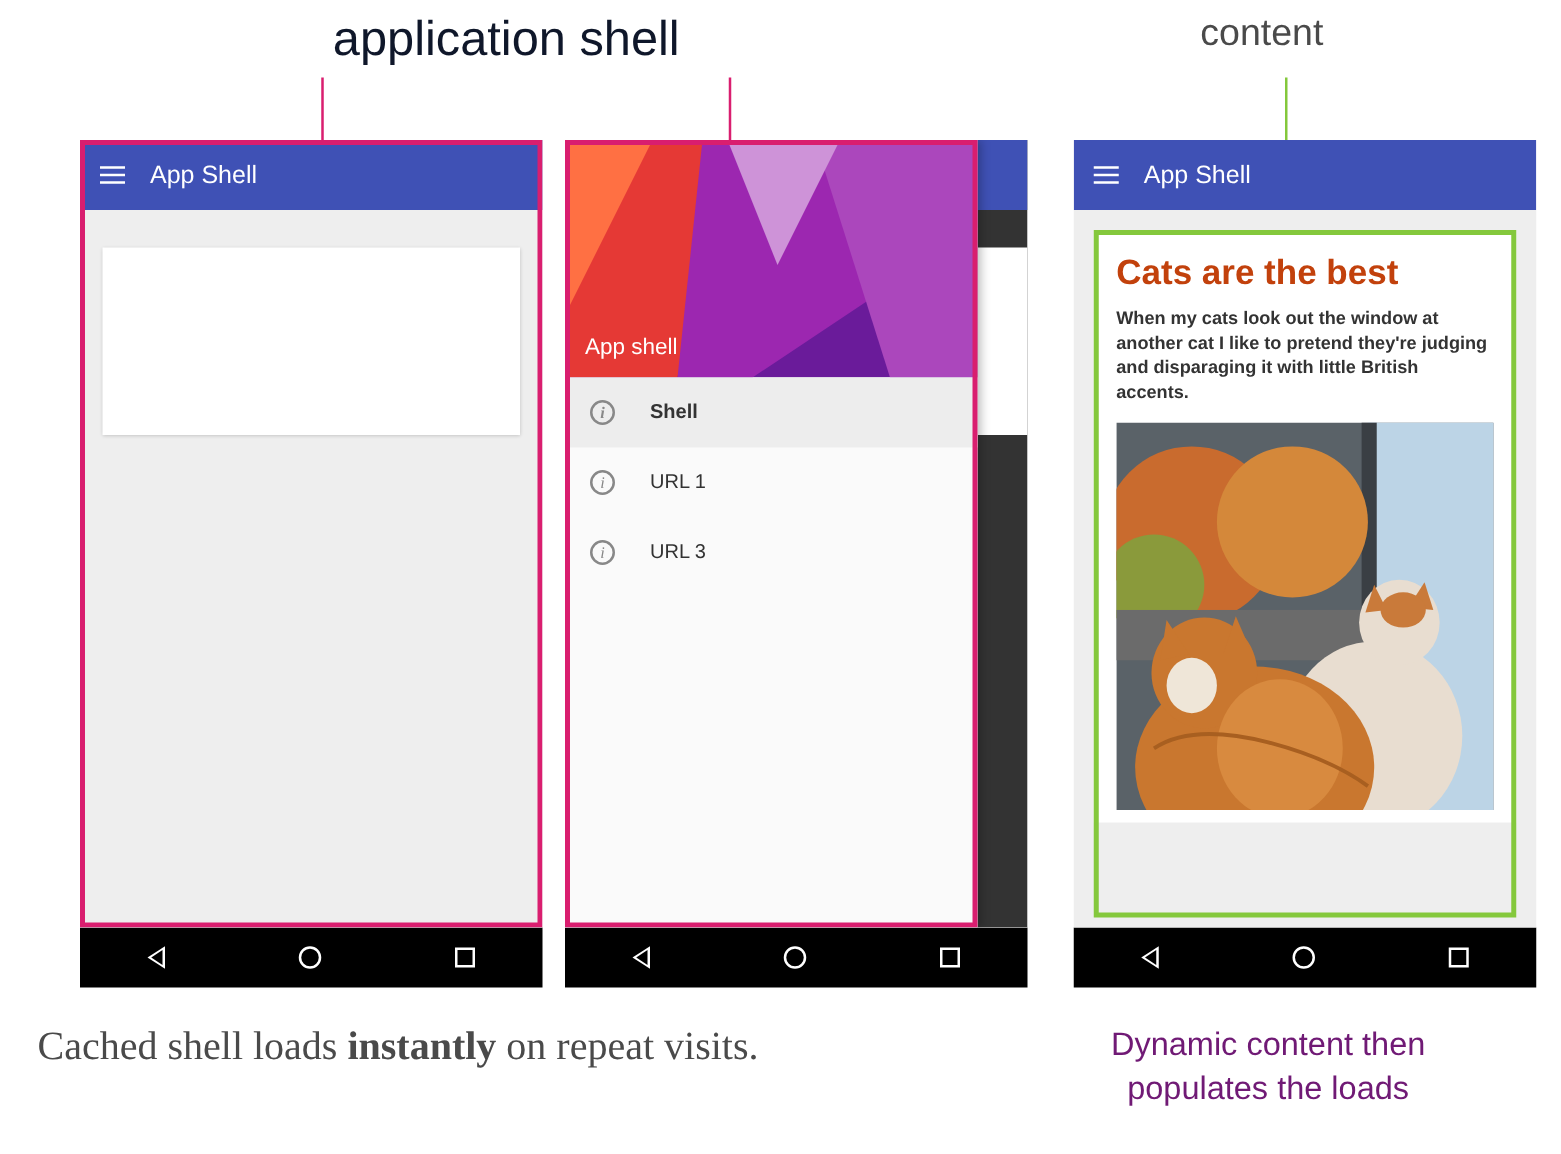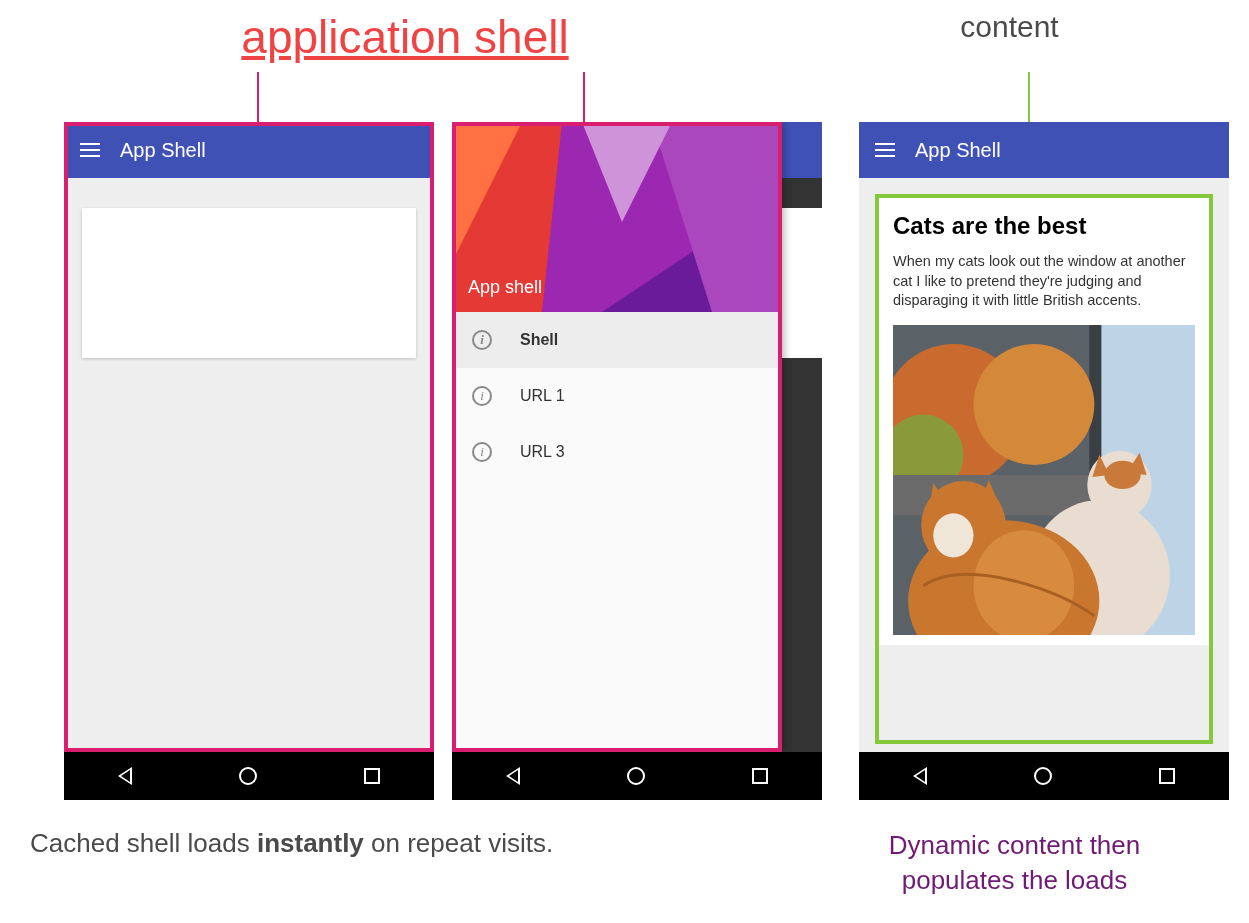--- a/index.html
+++ b/index.html
@@ -9,24 +9,23 @@
     width: 1249px;
     padding: 10px 20px 30px 20px;
   }
   .top-labels {
     display: flex;
     margin-bottom: 8px;
   }
   .top-label-shell {
     width: 770px;
     text-align: center;
-    font-size: 46px;
+    font-size: 39px;
     font-weight: 300;
-    color: #ef4444;
-    text-decoration: underline;
+    color: #0f172a;
   }
   .top-label-content {
     flex: 1;
     text-align: center;
     font-size: 30px;
     font-weight: 300;
     color: #4a4a4a;
   }
   .connector-row {
     position: relative;
@@ -160,30 +159,31 @@
     font-family: Georgia, serif;
     font-style: italic;
   }
   
   .content-card {
     margin: 16px;
     background: #fff;
     padding: 18px 18px 10px 18px;
   }
   .content-card h2 {
-    font-size: 24px;
+    font-size: 28px;
     font-weight: 700;
-    color: #000000;
+    color: #c2410c;
     margin-bottom: 12px;
   }
   .content-card p {
     font-size: 14.5px;
     line-height: 1.35;
     color: #333;
     margin-bottom: 14px;
+    font-weight: bold;
   }
   .cat-photo {
     width: 100%;
     height: 310px;
     position: relative;
     overflow: hidden;
   }
   
   .navbar {
     height: 48px;
@@ -216,24 +216,25 @@
   .nav-recent {
     width: 16px; height: 16px;
     border: 2px solid #fff;
   }
   .captions {
     display: flex;
     margin-top: 28px;
   }
   .caption-left {
     width: 780px;
-    font-size: 26px;
+    font-size: 32px;
     font-weight: 300;
     color: #4a4a4a;
     padding-left: 10px;
+    font-family: Liberation Serif, serif;
   }
   .caption-left b { font-weight: 700; }
   .caption-right {
     flex: 1;
     font-size: 26px;
     font-weight: 300;
     color: #701a75;
     text-align: center;
     line-height: 1.35;
   }

